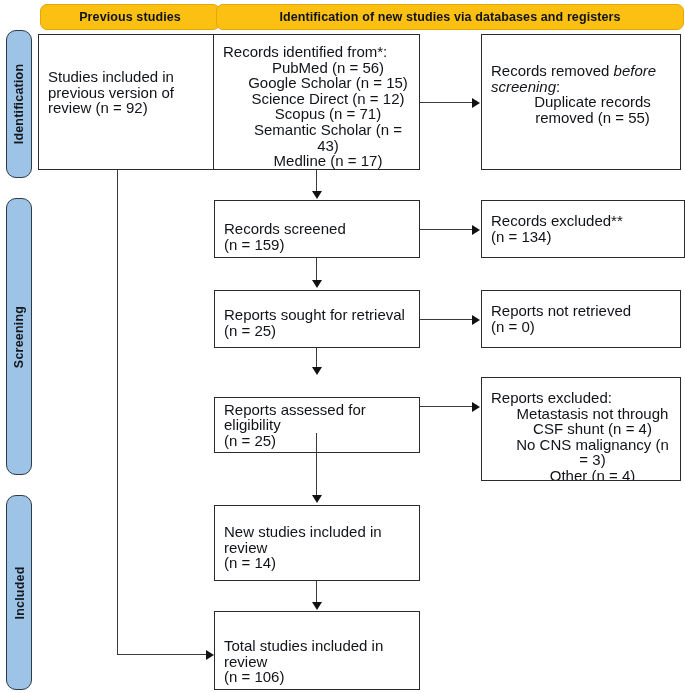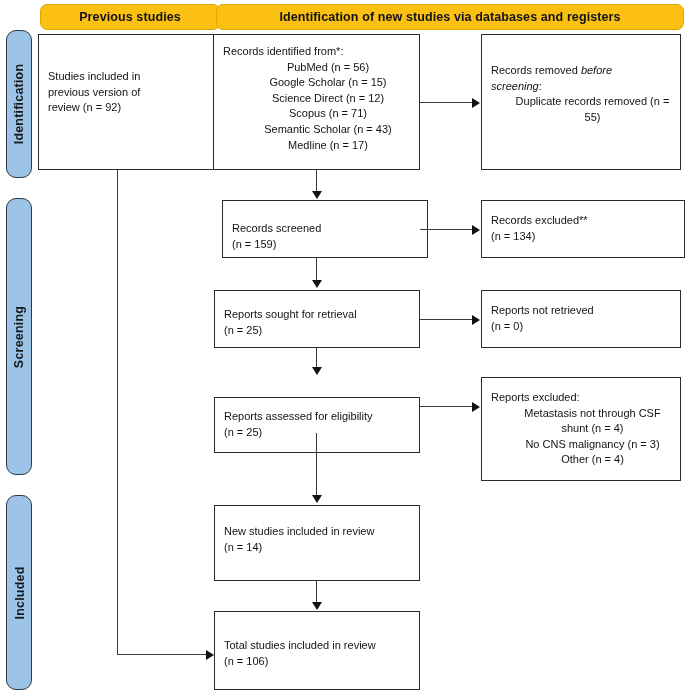--- a/index.html
+++ b/index.html
@@ -49,21 +49,21 @@
     color:#101317;
     letter-spacing:0.1px;
   }
   
   .node{
     position:absolute;
     background:#ffffff;
     border:1.6px solid #2b2b2b;
     box-sizing:border-box;
     padding:9px 8px 6px 9px;
-    font-size:11px;
+    font-size:15px;
     line-height:15.6px;
     color:#101317;
     overflow:hidden;
   }
   .node.vcenter{
     display:flex;
     flex-direction:column;
     justify-content:center;
   }
   .node .ln{white-space:normal;}
@@ -127,21 +127,21 @@
     <div class="ln hang">Semantic Scholar (n = 43)</div>
     <div class="ln hang">Medline (n = 17)</div>
   </div>
 
   <div class="node" style="left:481px;top:34px;width:200px;height:136px;padding-top:28px;">
     <div class="ln"><span>Records removed </span><em>before</em></div>
     <div class="ln"><em>screening</em><span>:</span></div>
     <div class="ln hang">Duplicate records removed (n = 55)</div>
   </div>
 
-  <div class="node vcenter" style="left:222px;top:200px;width:206px;height:58px;padding-top:16px;padding-bottom:0;">
+  <div class="node vcenter" style="left:214px;top:200px;width:206px;height:58px;padding-top:16px;padding-bottom:0;">
     <div class="ln">Records screened</div>
     <div class="ln">(n = 159)</div>
   </div>
 
   <div class="node vcenter" style="left:481px;top:200px;width:204px;height:58px;padding-top:0;padding-bottom:0;">
     <div class="ln">Records excluded**</div>
     <div class="ln">(n = 134)</div>
   </div>
 
   <div class="node vcenter" style="left:214px;top:290px;width:206px;height:58px;padding-top:7px;padding-bottom:0;">

